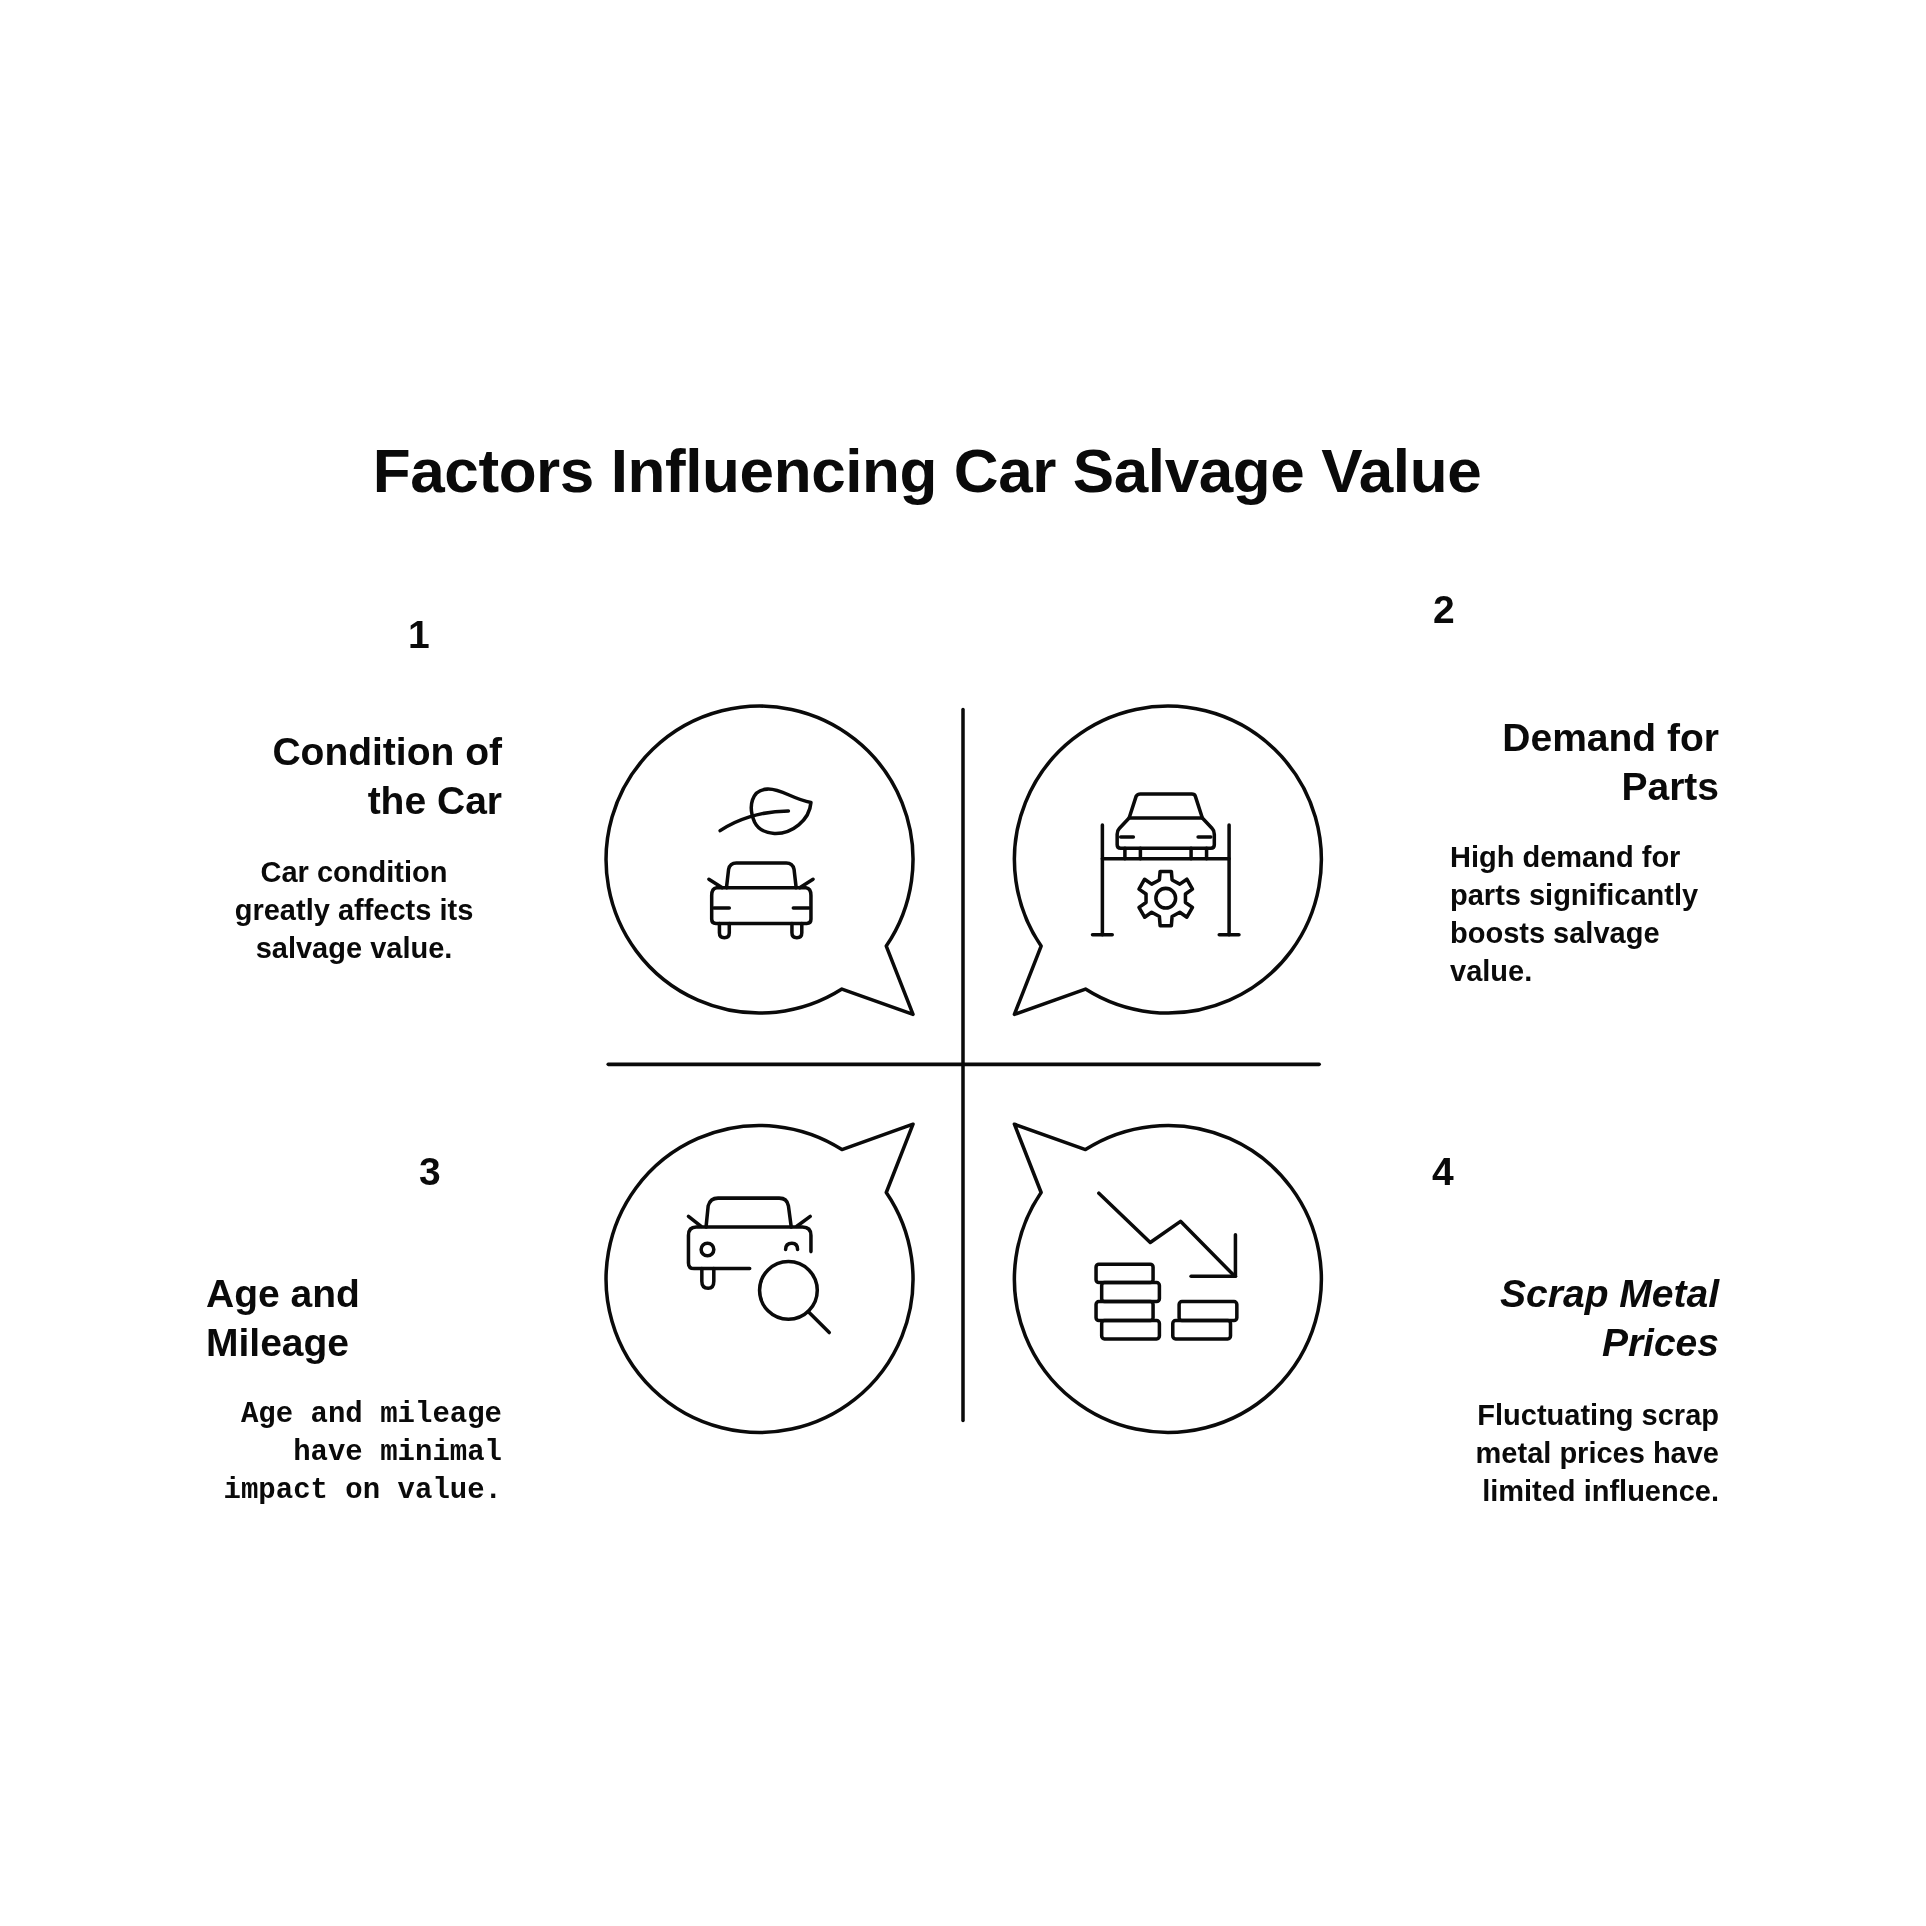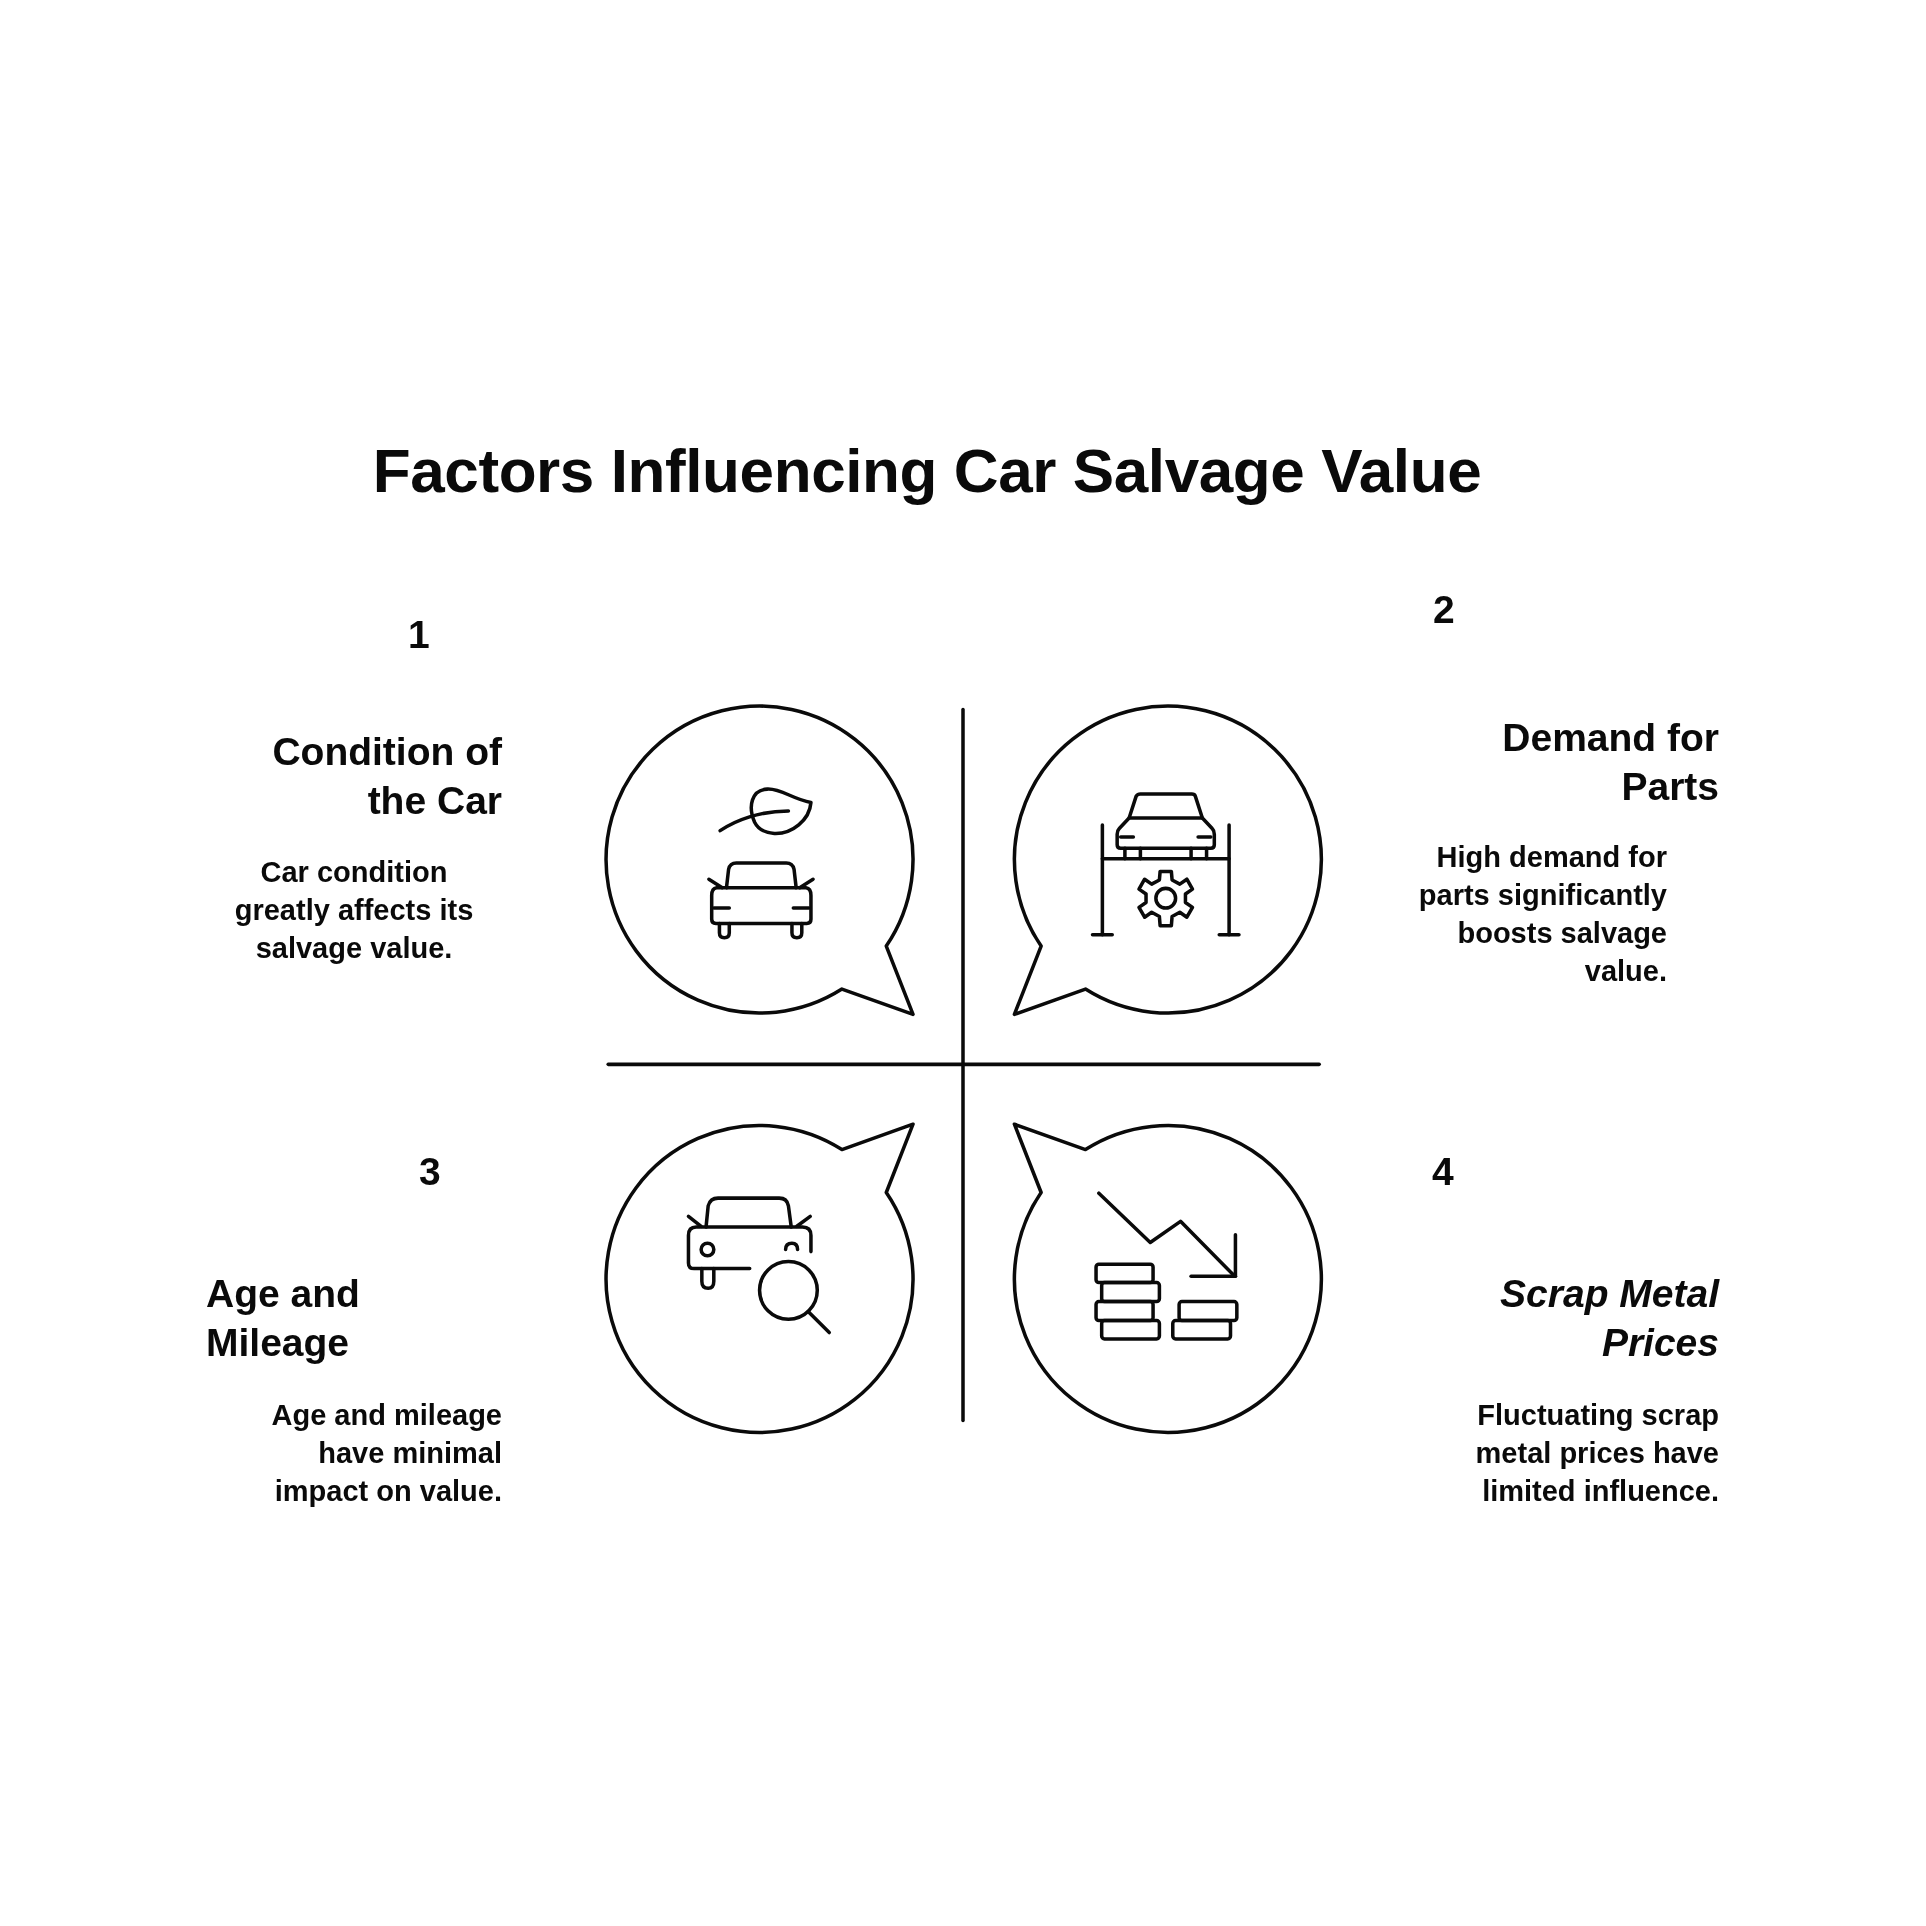--- a/index.html
+++ b/index.html
@@ -180,35 +180,35 @@
     <span class="line">salvage value.</span>
   </p>
 </div>
 
 <div class="factor right">
   <div class="num" style="left:1433px; top:590px;">2</div>
   <h2 class="heading" style="left:1423px; top:713px; text-align:right;">
     <span class="line">Demand for</span>
     <span class="line">Parts</span>
   </h2>
-  <p class="body-text" style="left:1371px; top:838px; text-align:right;">
+  <p class="body-text" style="left:1450px; top:838px; text-align:left;">
     <span class="line">High demand for</span>
     <span class="line">parts significantly</span>
     <span class="line">boosts salvage</span>
     <span class="line">value.</span>
   </p>
 </div>
 
 <div class="factor left">
   <div class="num" style="left:419px; top:1152px;">3</div>
   <h2 class="heading" style="left:206px; top:1269px; text-align:left;">
     <span class="line">Age and</span>
     <span class="line">Mileage</span>
   </h2>
-  <p class="body-text" style="left:206px; top:1396px; text-align:right;">
+  <p class="body-text" style="left:206px; top:1396px; text-align:right;font-family:Liberation Mono, monospace;">
     <span class="line">Age and mileage</span>
     <span class="line">have minimal</span>
     <span class="line">impact on value.</span>
   </p>
 </div>
 
 <div class="factor right">
   <div class="num" style="left:1432px; top:1152px;">4</div>
   <h2 class="heading" style="left:1423px; top:1269px; text-align:right;font-style:italic;">
     <span class="line">Scrap Metal</span>

